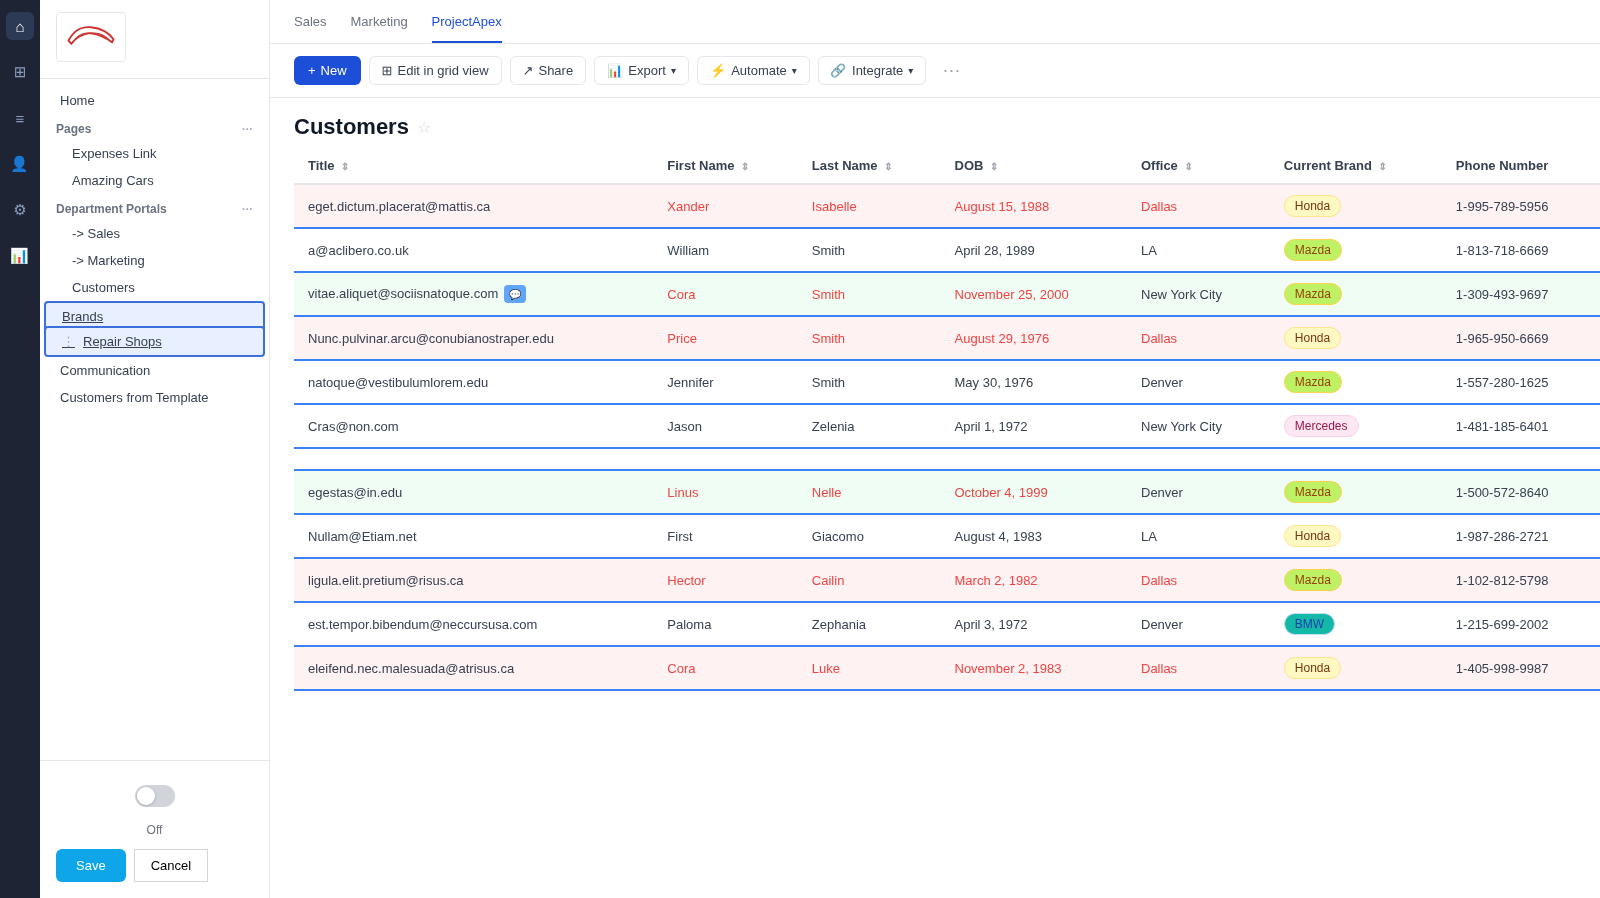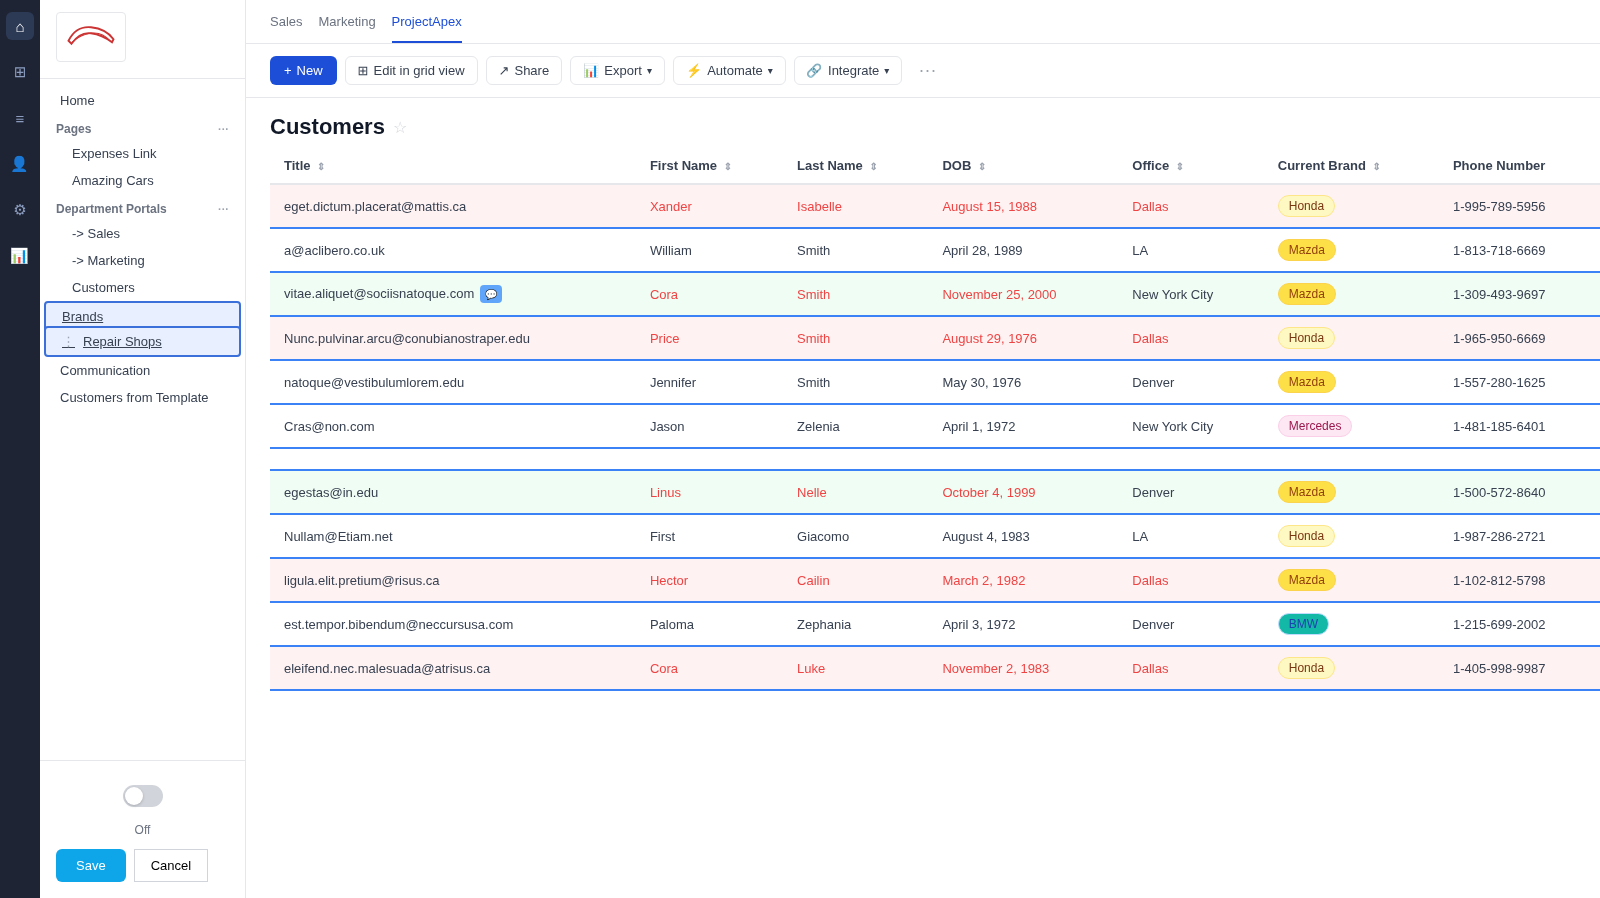--- a/index.html
+++ b/index.html
@@ -25,21 +25,21 @@
       align-items: center;
       justify-content: center;
       color: #8b9cbf;
       font-size: 15px;
       cursor: pointer;
     }
     .icon-bar-icon.active { background: #2d3a55; color: #fff; }
 
     
     .sidebar {
-      width: 206px;
+      width: 230px;
       background: #fff;
       border-right: 1px solid #e5e7eb;
       display: flex;
       flex-direction: column;
       flex-shrink: 0;
       overflow-y: auto;
       position: relative;
     }
     .sidebar-header {
       padding: 12px 16px 8px;
@@ -161,21 +161,21 @@
       flex: 1;
       display: flex;
       flex-direction: column;
       overflow: hidden;
       background: #fff;
     }
 
     
     .top-tabs {
       display: flex;
-      gap: 16px;
+      gap: 24px;
       padding: 0 24px;
       background: #fff;
       border-bottom: 1px solid #e5e7eb;
       flex-shrink: 0;
     }
     .top-tab {
       padding: 14px 0 12px;
       font-size: 13px;
       color: #6b7280;
       cursor: pointer;
@@ -277,21 +277,21 @@
     .col-pink { color: #ef4444; font-weight: 500; }
 
     .badge {
       display: inline-block;
       padding: 3px 10px;
       border-radius: 12px;
       font-size: 12px;
       font-weight: 500;
     }
     .badge-honda { background: #fef9c3; color: #78350f; border: 1px solid #fde68a; }
-    .badge-mazda { background: #fde047; color: #92400e; border: 1px solid #fcd34d; }
+    .badge-mazda { background: #bef264; color: #92400e; border: 1px solid #fcd34d; }
     .badge-mercedes { background: #fce7f3; color: #9d174d; border: 1px solid #fbcfe8; }
     .badge-bmw { background: #14b8a6; color: #1e40af; border: 1px solid #bfdbfe; }
 
     .chat-icon {
       display: inline-flex;
       align-items: center;
       justify-content: center;
       background: #60a5fa;
       color: #fff;
       border-radius: 4px;

